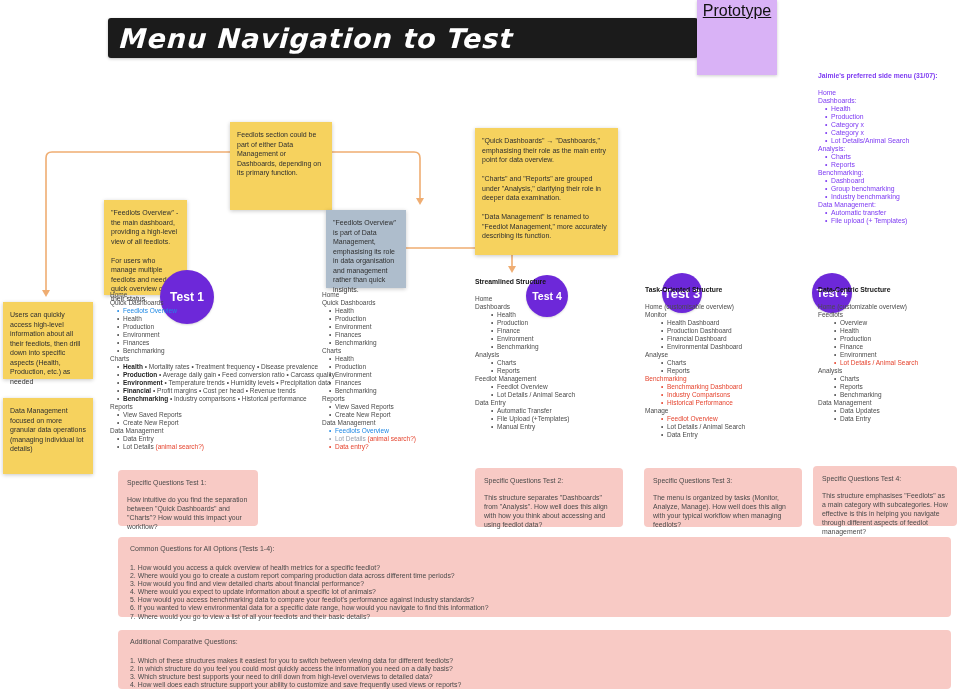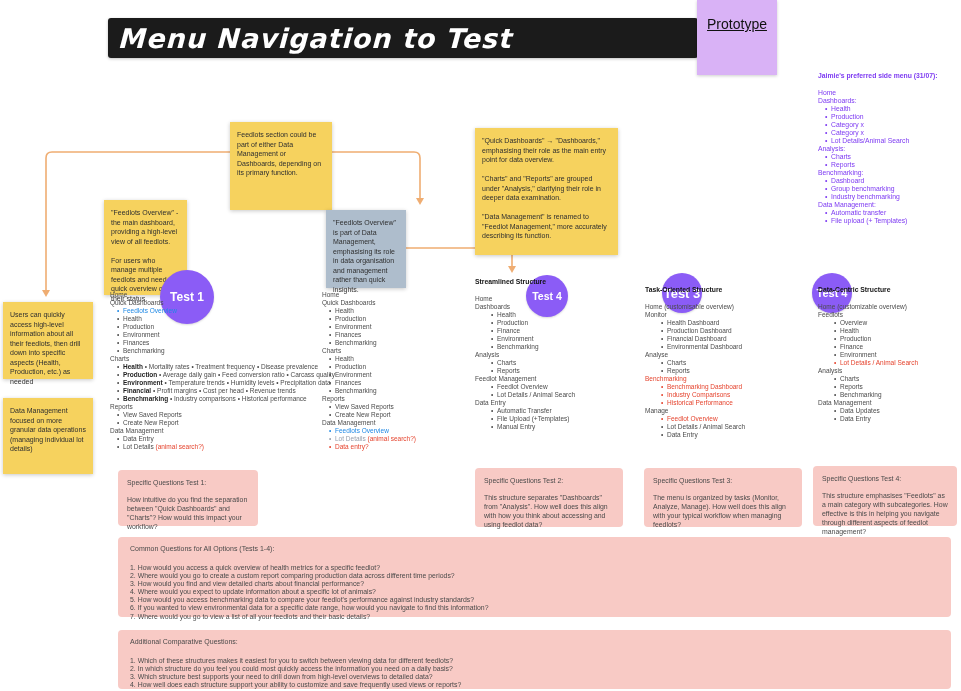--- a/index.html
+++ b/index.html
@@ -6,30 +6,30 @@
   .canvas{position:relative;width:961px;height:691px;background:#ffffff;overflow:hidden;
           font-family:"Liberation Sans",sans-serif;color:#3c3c3c;}
   
   .banner{position:absolute;left:108px;top:18px;width:590px;height:40px;background:#1b1b1b;
           border-radius:3px;display:flex;align-items:center;box-shadow:0 1px 3px rgba(0,0,0,.25);}
   .banner .title{color:#fff;font-size:27px;font-weight:bold;font-style:italic;
           font-family:"DejaVu Sans",sans-serif;padding-left:12px;letter-spacing:1px;transform:skewX(-4deg);white-space:nowrap;}
   
   .proto{position:absolute;left:697px;top:0px;width:80px;height:75px;background:#d9b2f6;
          box-shadow:0 1px 3px rgba(0,0,0,.2);text-align:center;}
-  .proto .plabel{margin-top:16px;font-size:14px;color:#111;text-decoration:underline;font-weight:500;}
+  .proto .plabel{margin-top:2px;font-size:16px;color:#111;text-decoration:underline;font-weight:500;}
   
   svg.connectors{position:absolute;left:0;top:0;pointer-events:none;}
   
   .sticky{position:absolute;box-shadow:0 1px 4px rgba(0,0,0,.22);padding:8px 7px;box-sizing:border-box;}
   .sticky .stext{font-size:7px;line-height:9.5px;white-space:pre-line;color:#2f2f2f;}
   .yellow{background:#f6d25e;}
   .gray{background:#aebdcc;}
   
-  .badge{position:absolute;border-radius:50%;background:#8b5cf6;color:#fff;display:flex;
+  .badge{position:absolute;border-radius:50%;background:#6d28d9;color:#fff;display:flex;
          align-items:center;justify-content:center;font-weight:bold;box-shadow:0 1px 2px rgba(0,0,0,.15);}
   
   .menu{position:absolute;font-size:6.5px;line-height:8px;color:#4b4b4b;white-space:nowrap;}
   .menu .menu-header{font-weight:bold;color:#141414;font-size:6.8px;margin-bottom:9px;}
   .m-line{display:block;}
   .m-line .bullet{display:inline-block;width:6px;}
   .lvl1{padding-left:7px;}
   .deep .lvl1{padding-left:16px;}
   .seg-b{font-weight:bold;color:#1f1f1f;}
   

